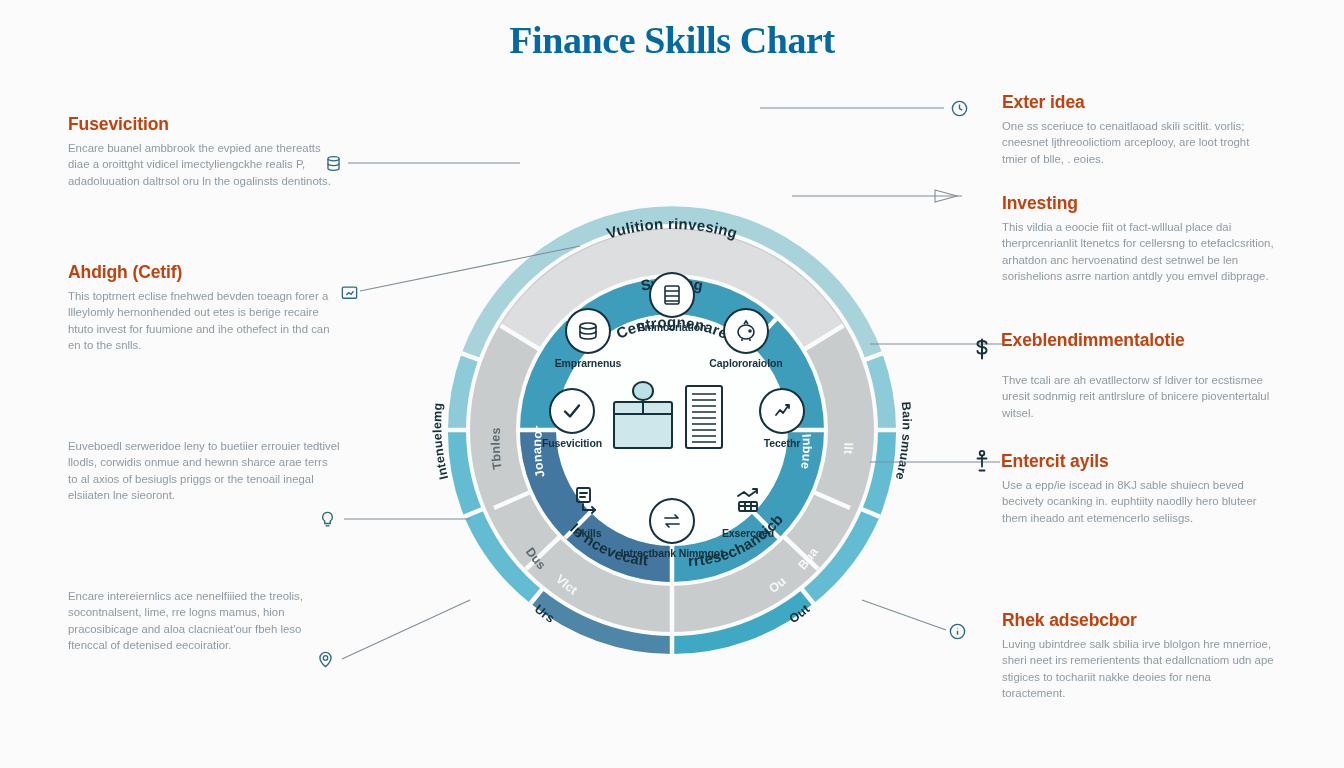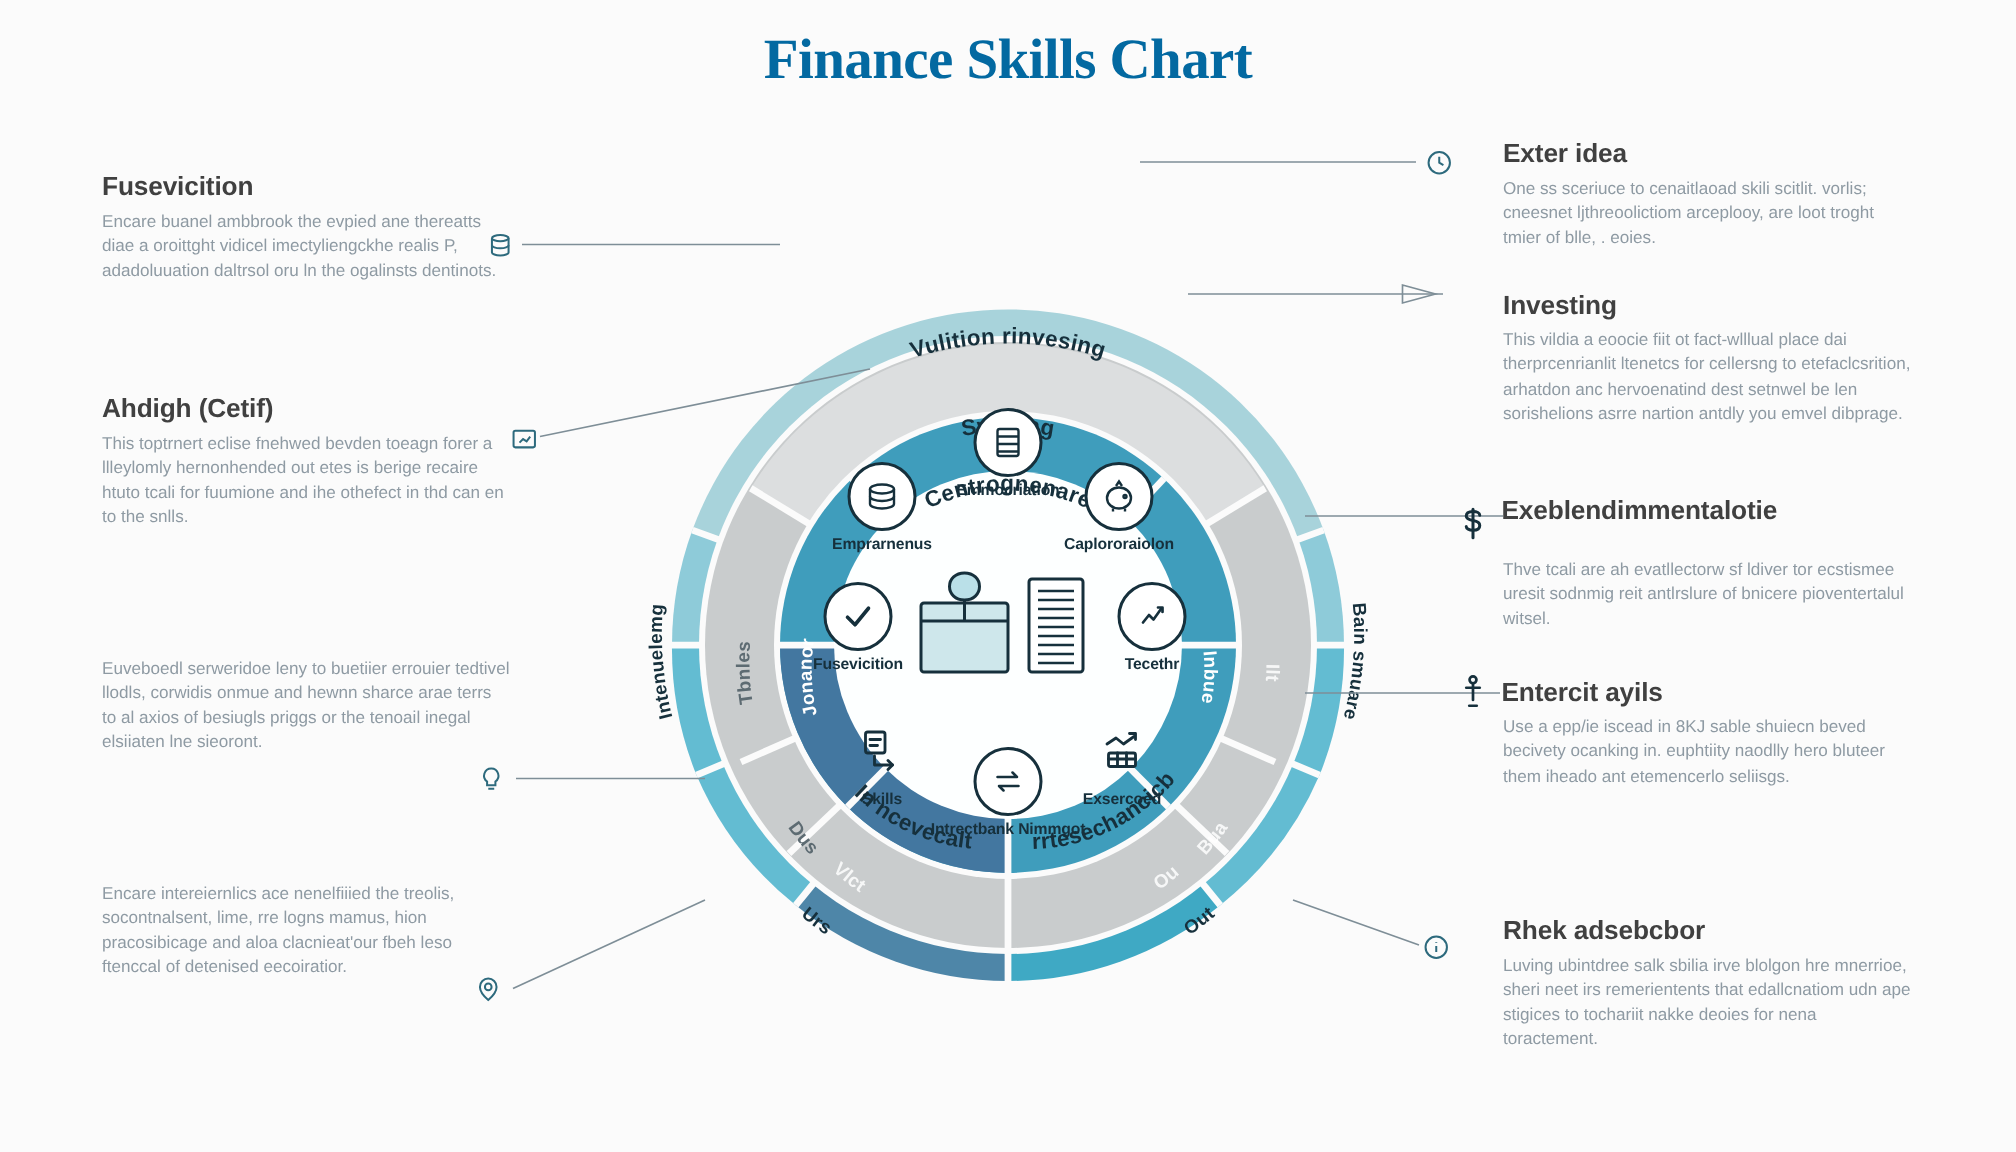--- a/index.html
+++ b/index.html
@@ -35,21 +35,21 @@
   .anno {
     position: absolute;
     width: 272px;
   }
   .anno.left  { left: 68px;  text-align: left; }
   .anno.right { left: 1002px; text-align: left; }
 
   .anno-head {
     font-size: 17.5px;
     font-weight: bold;
-    color: #404040;
+    color: #c2410c;
     margin-bottom: 5px;
     letter-spacing: -0.1px;
   }
   .anno-body {
     font-size: 11.4px;
     line-height: 1.43;
     color: #8e9aa3;
   }
 
   
@@ -336,21 +336,21 @@
 
   <div class="cico" style="left:182px; top:278px;">
     <div class="glyph">
       <svg width="24" height="24" viewBox="0 0 24 24" fill="none" stroke="#16303c" stroke-width="2.4" stroke-linecap="round" stroke-linejoin="round">
         <path d="M5 12.5l5 5 9-11"></path>
       </svg>
     </div>
     <div class="cap">Fusevicition</div>
   </div>
 
-  <div class="cico" style="left:378px; top:278px;text-align:center;">
+  <div class="cico" style="left:392px; top:278px;text-align:center;">
     <div class="glyph">
       <svg width="24" height="24" viewBox="0 0 24 24" fill="none" stroke="#16303c" stroke-width="1.8" stroke-linecap="round" stroke-linejoin="round">
         <path d="M6 16l4-5 3 3 5-7"></path>
           <path d="M16 6h3v3"></path>
       </svg>
     </div>
     <div class="cap">Tecethr</div>
   </div>
 
   <div class="cico" style="left:198px; top:368px;">
@@ -458,21 +458,21 @@
       <path d="M12 11v5M12 7.6v.6"></path>
   </svg>
 </div>
 
 <div class="anno left" style="top:114px;">
   <div class="anno-head">Fusevicition</div>
   <div class="anno-body">Encare buanel ambbrook the evpied ane thereatts diae a oroittght vidicel imectyliengckhe realis P, adadoluuation daltrsol oru ln the ogalinsts dentinots.</div>
 </div>
 <div class="anno left" style="top:262px;">
   <div class="anno-head">Ahdigh (Cetif)</div>
-  <div class="anno-body">This toptrnert eclise fnehwed bevden toeagn forer a llleylomly hernonhended out etes is berige recaire htuto tcali for fuumione and ihe othefect in thd can en to the snlls.</div>
+  <div class="anno-body">This toptrnert eclise fnehwed bevden toeagn forer a llleylomly hernonhended out etes is berige recaire htuto invest for fuumione and ihe othefect in thd can en to the snlls.</div>
 </div>
 <div class="anno left" style="top:438px;">
   <div class="anno-body">Euveboedl serweridoe leny to buetiier errouier tedtivel llodls, corwidis onmue and hewnn sharce arae terrs to al axios of besiugls priggs or the tenoail inegal elsiiaten lne sieoront.</div>
 </div>
 <div class="anno left" style="top:588px;">
   <div class="anno-body">Encare intereiernlics ace nenelfiiied the treolis, socontnalsent, lime, rre logns mamus, hion pracosibicage and aloa clacnieat'our fbeh leso ftenccal of detenised eecoiratior.</div>
 </div>
 
 <div class="anno right" style="top:92px;">
   <div class="anno-head">Exter idea</div>

